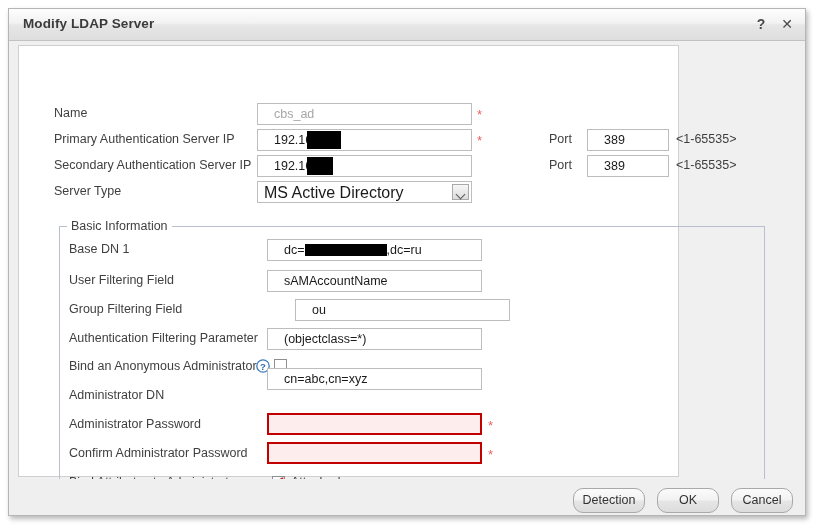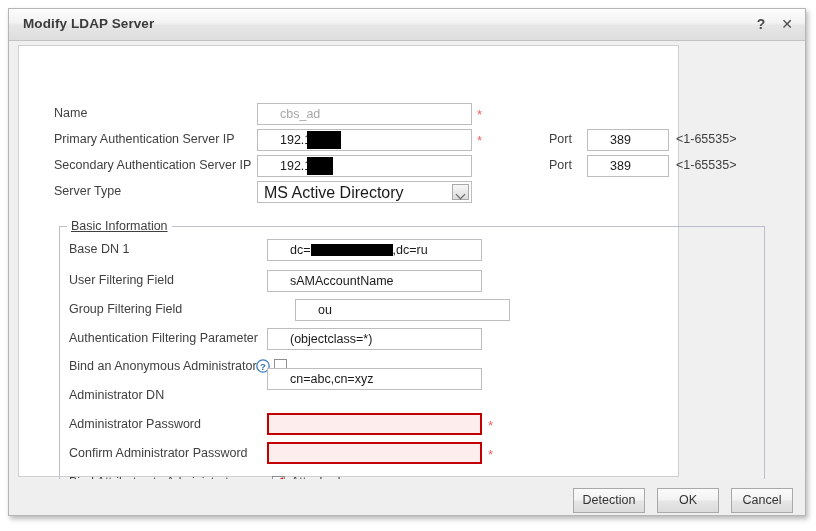--- a/index.html
+++ b/index.html
@@ -91,21 +91,21 @@
   }
 
   .btn {
     min-width: 62px;
     height: 25px;
     padding: 0 8px;
     font-size: 12.5px;
     color: #333333;
     background: linear-gradient(to bottom, #fbfbfb 0%, #f2f2f2 48%, #e6e6e6 52%, #dcdcdc 100%);
     border: 1px solid #a9a9a9;
-    border-radius: 0;
+    border-radius: 10px;
     cursor: pointer;
     font-family: "Liberation Sans", sans-serif;
     line-height: 23px;
     text-align: center;
     box-sizing: border-box;
   }
   .btn.wide { min-width: 72px; }
 
   
   .row {
@@ -121,21 +121,21 @@
   }
   .inp {
     position: absolute;
     height: 22px;
     box-sizing: border-box;
     border: 1px solid #bdbdbd;
     background: #ffffff;
     font-size: 12.5px;
     font-family: "Liberation Sans", sans-serif;
     color: #1a1a1a;
-    padding: 0 22px;
+    padding: 0 16px;
     line-height: 20px;
     outline: none;
   }
   .inp.disabled {
     color: #a6a6a6;
     background: #ffffff;
   }
   .inp.err {
     border: 2px solid #c20000;
     background: #fdeded;
@@ -208,21 +208,20 @@
     box-sizing: border-box;
   }
   .group-title {
     position: absolute;
     left: 48px;
     top: 173px;
     background: #ffffff;
     padding: 0 4px;
     font-size: 12.5px;
     color: #3f3f3f;
-    text-decoration: underline;
   }
 
   
   .add-btn {
     position: absolute;
     left: 604px;
     top: 195px;
     width: 82px;
     height: 26px;
     background: linear-gradient(to bottom, #fbfbfb 0%, #f1f1f1 48%, #e4e4e4 52%, #d9d9d9 100%);

